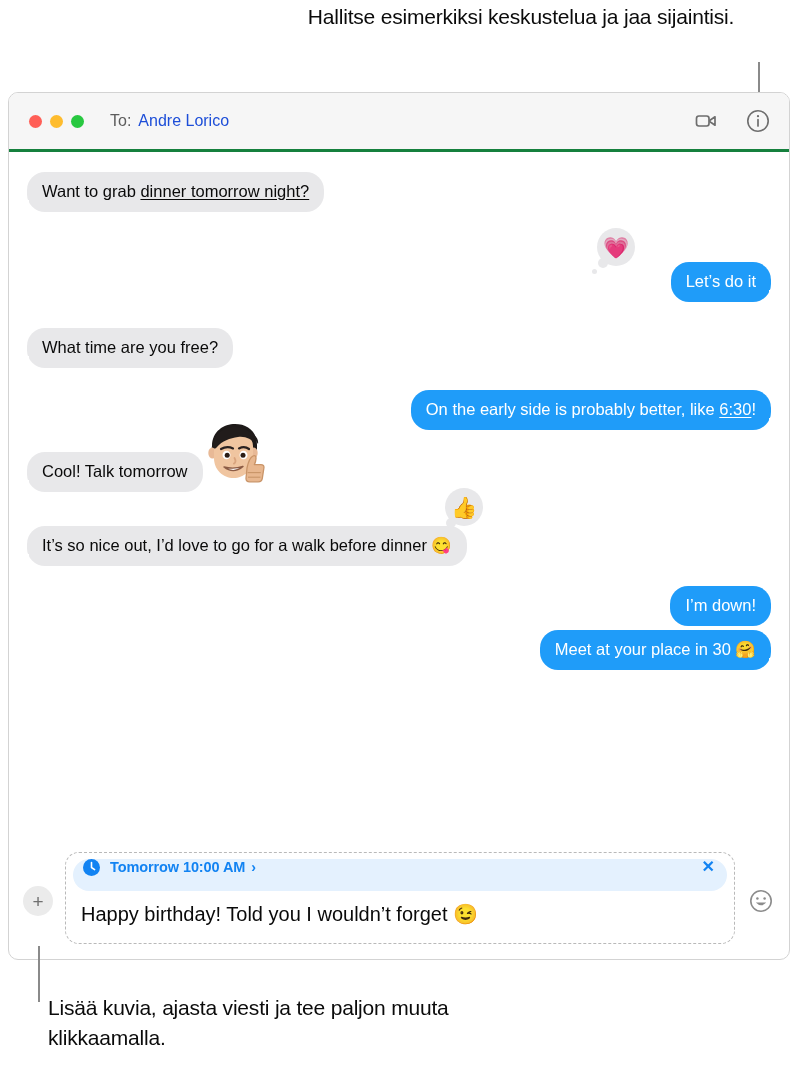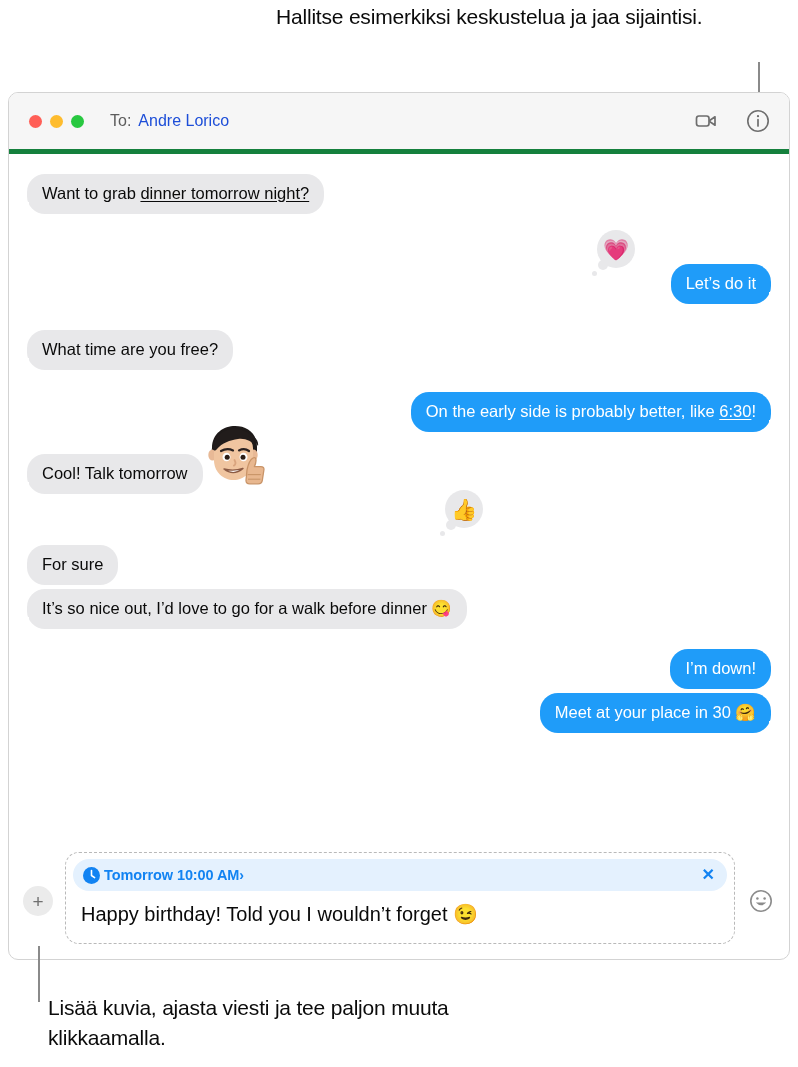--- a/index.html
+++ b/index.html
@@ -19,22 +19,22 @@
   
   .callout-text {
     position: absolute;
     font-size: 21px;
     line-height: 30px;
     color: #0b0b0b;
     letter-spacing: -0.2px;
   }
   #callout-top {
     top: 2px;
-    right: 52px;
-    text-align: left;
+    right: 42px;
+    text-align: center;
     width: 470px;
   }
   #callout-bottom {
     top: 993px;
     left: 48px;
     width: 430px;
     text-align: left;
   }
   .leader {
     position: absolute;
@@ -65,21 +65,21 @@
     box-sizing: border-box;
     overflow: hidden;
     display: flex;
     flex-direction: column;
   }
 
   
   #titlebar {
     height: 56px;
     background: #f6f6f6;
-    border-bottom: 5px solid #15803d;
+    border-bottom: 3px solid #15803d;
     display: flex;
     align-items: center;
     padding: 0 18px 0 20px;
     flex: none;
     position: relative;
   }
   .traffic-lights {
     display: flex;
     gap: 8px;
     align-items: center;
@@ -284,23 +284,22 @@
     border-radius: 14px;
     padding: 6px 7px 7px 7px;
     box-sizing: border-box;
     background: #ffffff;
   }
   #scheduled-banner {
     background: #e4f1fe;
     border-radius: 16px;
     height: 32px;
     display: flex;
-    align-items: center;
     padding: 0 12px 0 10px;
-    gap: 4px;
+    gap: 10px;
   }
   #clock-icon {
     width: 17px;
     height: 17px;
     flex: none;
   }
   #scheduled-label {
     color: #1283f2;
     font-size: 14.5px;
     font-weight: bold;
@@ -439,25 +438,20 @@
       </div>
     </div>
 
 
     <div class="row right" style="margin-top:30px;">
       <div class="tapback" style="right:288px; top:-34px;">
         <span>👍</span>
       </div>
     </div>
 
-    <div class="row left" style="margin-top:21px;">
-      <div class="bubble gray">
-        <span>For sure</span>
-      </div>
-    </div>
 
 
     <div class="row left" style="margin-top:4px;">
       <div class="bubble gray tail-left">
         <span>It’s so nice out, I’d love to go for a walk before dinner 😋</span>
       </div>
     </div>
 
     <div class="row right" style="margin-top:20px;">
       <div class="bubble blue">

